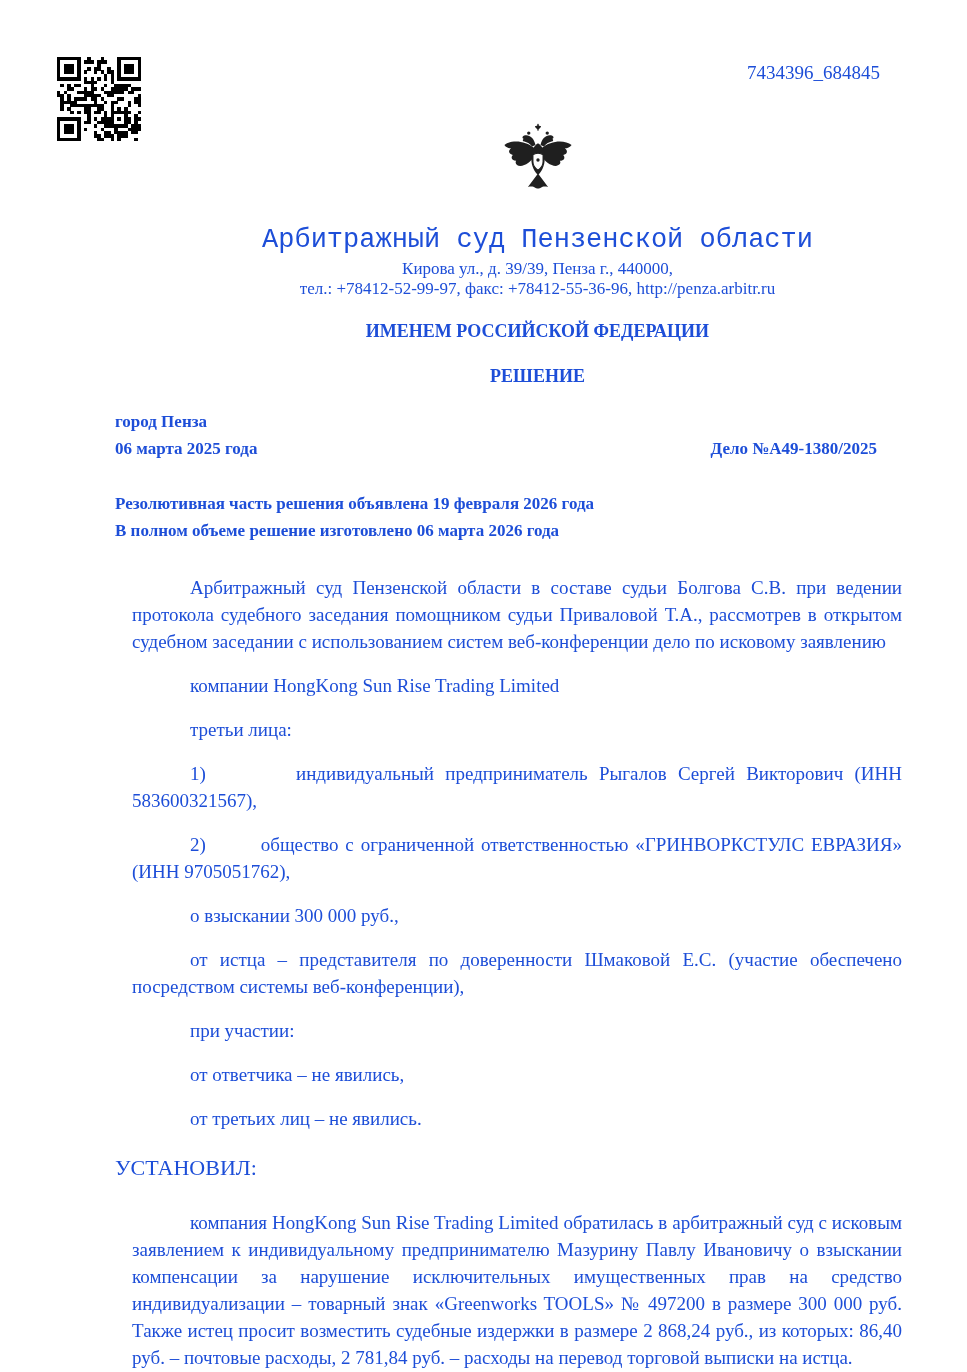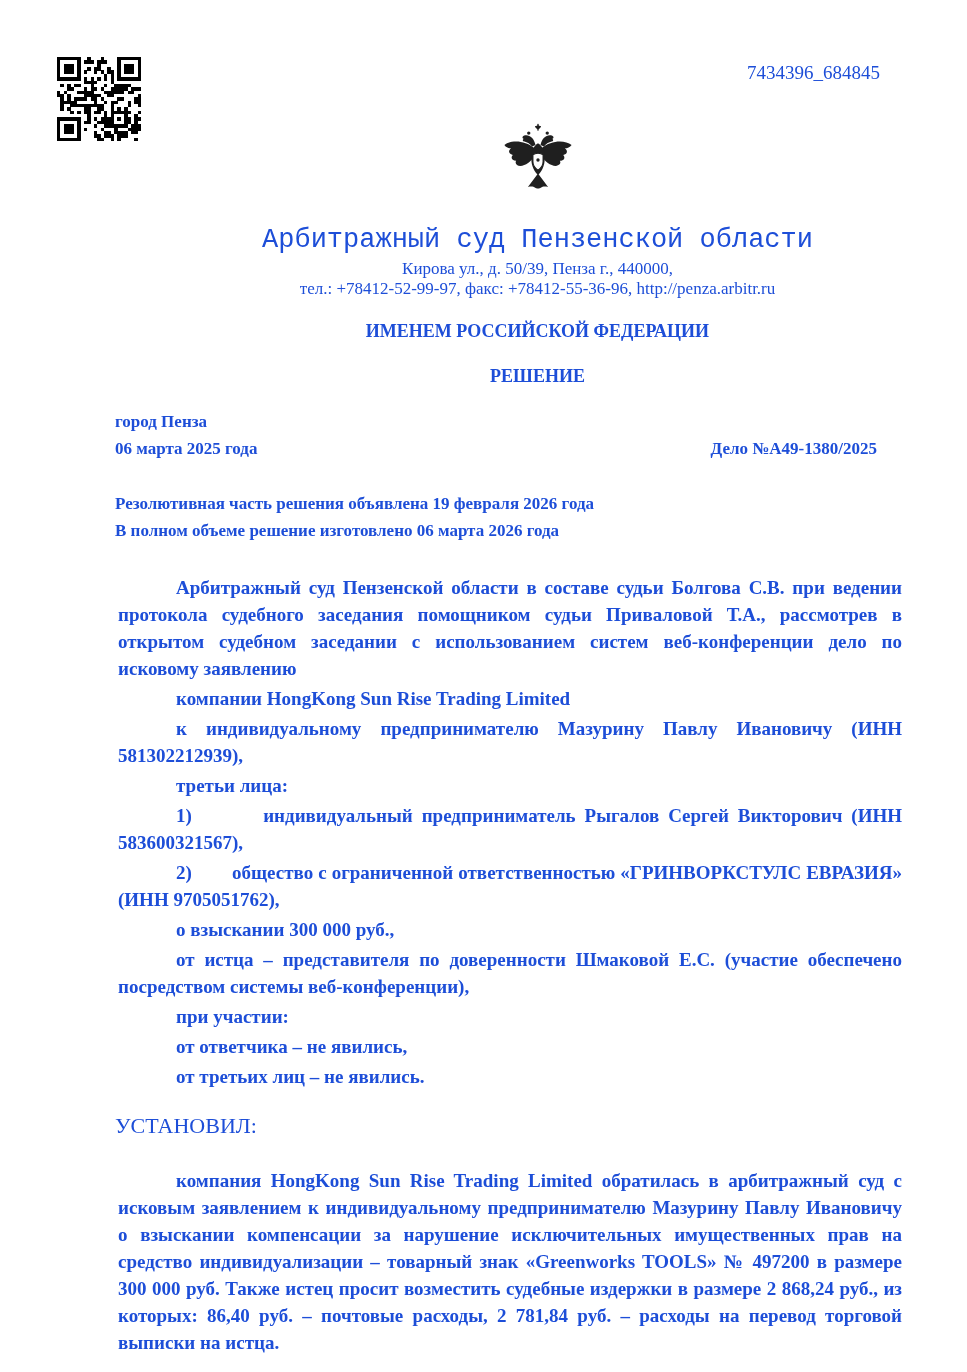--- a/index.html
+++ b/index.html
@@ -58,27 +58,26 @@
   .body-size { font-size: 17px; line-height: 27px; font-weight: bold; }
   .city { margin-top: 21px; }
   .daterow {
     display: flex;
     justify-content: space-between;
     margin-right: 83px; 
   }
   .res-block { margin-top: 28px; }
   .bodytext { margin-top: 30px; }
   .bodytext p, .final p {
-    margin: 3px;
+    margin: 17px;
     margin-right: 58px;  
     text-indent: 58px;
     text-align: justify;
     font-size: 19px;
     line-height: 27px;
-    font-weight: bold;
   }
   .ustanovil {
     margin-top: 22px;
     text-align: left;
     font-size: 22px;
     line-height: 27px;
   }
   .final { margin-top: 28px; }
 </style>
 </head>
@@ -415,42 +414,41 @@
           <path d="M54,30 C66,20 82,20 90,26 c-2,3 -5,4 -8,4 c4,3 3,7 -2,8 c3,3 1,7 -4,7 c2,3 -1,6 -5,6 c-6,0 -13,-5 -17,-12 z"></path>
           <path d="M50,24 c6,4 8,10 8,18 c0,10 -4,16 -8,20 c-4,-4 -8,-10 -8,-20 c0,-8 2,-14 8,-18 z"></path>
           <path d="M50,60 l-12,16 c8,-2 8,2 12,2 c4,0 4,-4 12,-2 z"></path>
         </g>
         <path d="M50,36 c3,0 5,1 6,2 l0,8 c0,5 -3,8 -6,10 c-3,-2 -6,-5 -6,-10 l0,-8 c1,-1 3,-2 6,-2 z" fill="#ffffff" stroke="#1f1f1f" stroke-width="1.2"></path>
         <circle cx="50" cy="44" r="2" fill="#1f1f1f"></circle>
       </svg>
     </div>
 
     <div class="court-name">Арбитражный суд Пензенской области</div>
-    <div class="court-address">Кирова ул., д. 50/39, Пенза г., 440000,</div>
+    <div class="court-address">Кирова ул., д. 39/39, Пенза г., 440000,</div>
     <div class="court-contacts">тел.: +78412-52-99-97, факс: +78412-55-36-96, http://penza.arbitr.ru</div>
 
     <div class="h-bold h-inname">ИМЕНЕМ РОССИЙСКОЙ ФЕДЕРАЦИИ</div>
     <div class="h-bold h-decision">РЕШЕНИЕ</div>
 
     <div class="city body-size">город Пенза</div>
 
     <div class="daterow body-size">
       <span>06 марта 2025 года</span>
       <span>Дело №А49-1380/2025</span>
     </div>
 
     <div class="res-block body-size">
       <div>Резолютивная часть решения объявлена 19 февраля 2026 года</div>
       <div>В полном объеме решение изготовлено 06 марта 2026 года</div>
     </div>
 
     <div class="bodytext">
       <p>Арбитражный суд Пензенской области в составе судьи Болгова С.В. при ведении протокола судебного заседания помощником судьи Приваловой Т.А., рассмотрев в открытом судебном заседании с использованием систем веб-конференции дело по исковому заявлению</p>
       <p>компании HongKong Sun Rise Trading Limited</p>
-      <p>к индивидуальному предпринимателю Мазурину Павлу Ивановичу (ИНН 581302212939),</p>
       <p>третьи лица:</p>
       <p>1)&nbsp;&nbsp;&nbsp;&nbsp;&nbsp;&nbsp;&nbsp;&nbsp;индивидуальный предприниматель Рыгалов Сергей Викторович (ИНН 583600321567),</p>
       <p>2)&nbsp;&nbsp;&nbsp;&nbsp;&nbsp;&nbsp;&nbsp;&nbsp;общество с ограниченной ответственностью «ГРИНВОРКСТУЛС ЕВРАЗИЯ» (ИНН 9705051762),</p>
       <p>о взыскании 300 000 руб.,</p>
       <p>от истца – представителя по доверенности Шмаковой Е.С. (участие обеспечено посредством системы веб-конференции),</p>
       <p>при участии:</p>
       <p>от ответчика – не явились,</p>
       <p>от третьих лиц – не явились.</p>
     </div>
 

